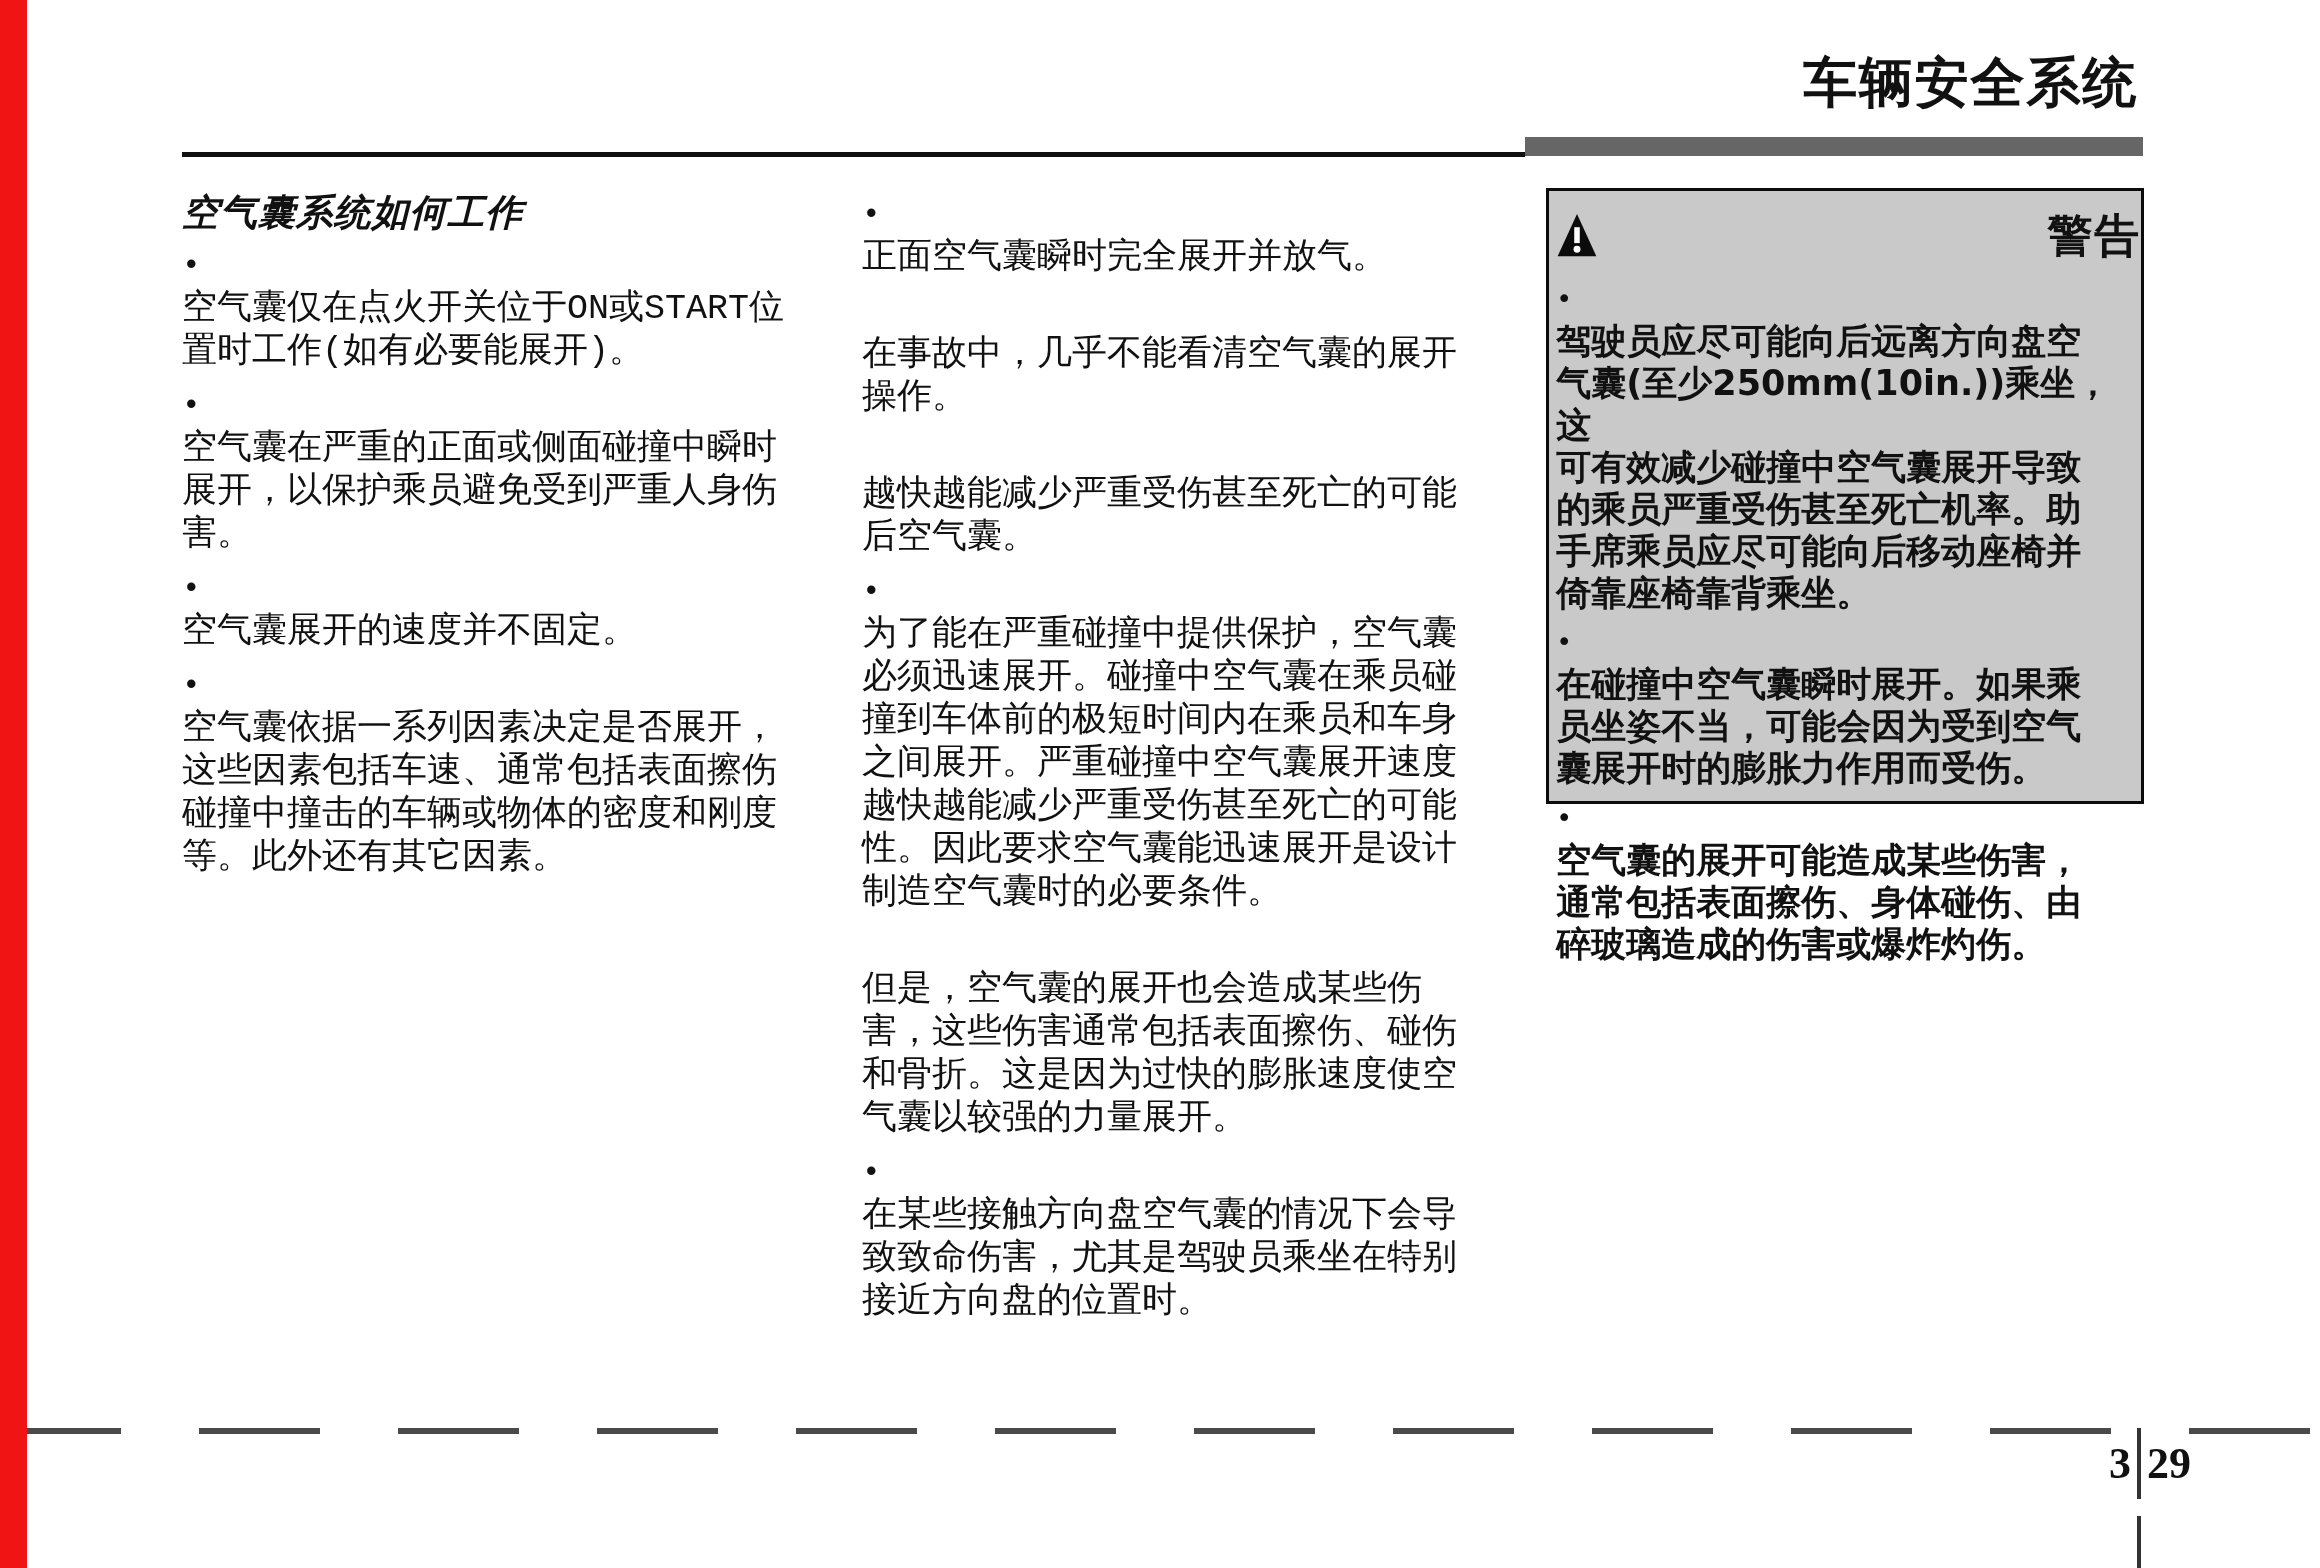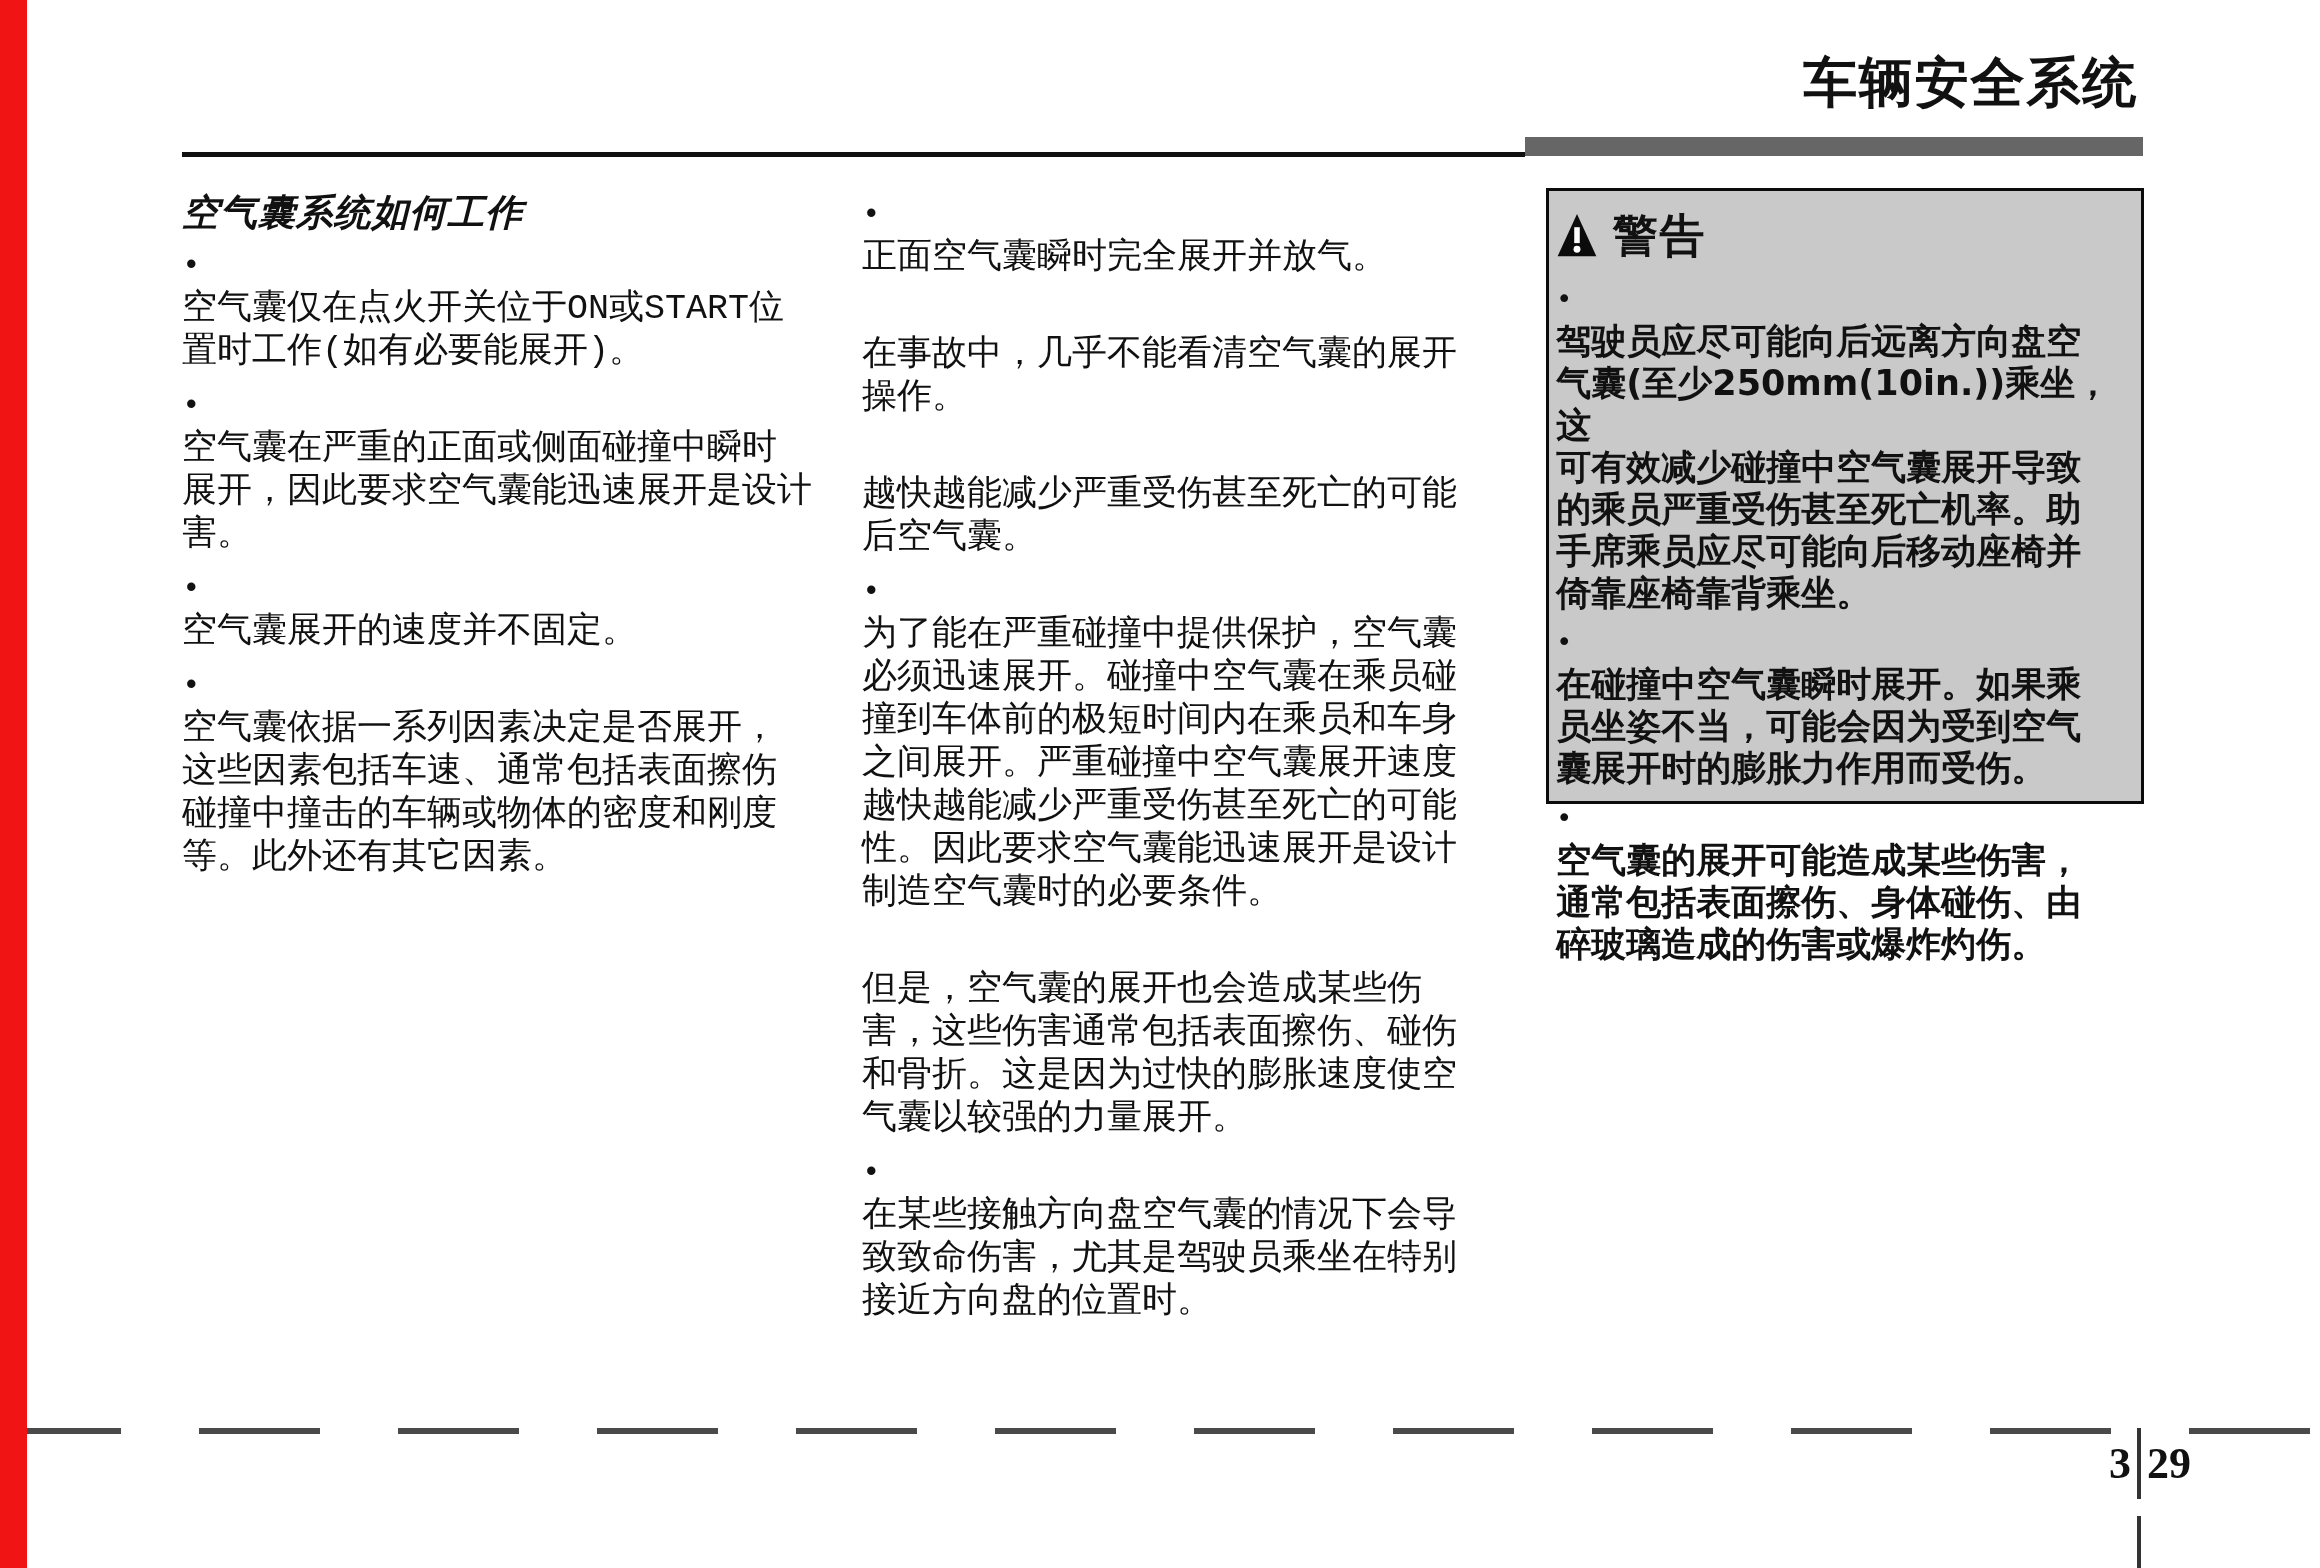--- a/index.html
+++ b/index.html
@@ -41,21 +41,21 @@
   .item.bullet .marker::before{content:"\2022";}
   .item-text{
     flex:1;font-size:35px;line-height:43px;white-space:pre-wrap;
     letter-spacing:0px;
   }
   .warning-box{
     position:absolute;left:1546px;top:188px;width:598px;height:616px;
     box-sizing:border-box;border:3.6px solid #0b0b0b;background:var(--warning-bg);
   }
   .warning-header{
-    display:flex;align-items:center;margin:14.5px 0 12.7px 7.3px;
+    display:flex;align-items:center;margin:14.5px 0 12.7px 7.3px;justify-content:space-between;
   }
   .warning-icon{flex:0 0 auto;display:block;}
   .warning-title{
     font-size:45px;font-weight:bold;margin-left:14.5px;letter-spacing:1.8px;
   }
   .warning-items{padding:0 11px 0 7.3px;}
   .warning-box .item{margin-bottom:7.3px;}
   .warning-box .marker{flex:0 0 31px;font-size:27px;line-height:42px;}
   .warning-box .item-text{
     font-size:35px;line-height:42px;font-weight:bold;letter-spacing:0px;
@@ -91,21 +91,21 @@
 <div class="col col-left">
   <h2 class="section-heading">空气囊系统如何工作</h2>
   <div class="item bullet">
     <span class="marker"></span>
     <span class="item-text">空气囊仅在点火开关位于ON或START位
 置时工作(如有必要能展开)。</span>
   </div>
   <div class="item bullet">
     <span class="marker"></span>
     <span class="item-text">空气囊在严重的正面或侧面碰撞中瞬时
-展开，因此要求空气囊能迅速展开是设计
+展开，以保护乘员避免受到严重人身伤
 害。</span>
   </div>
   <div class="item bullet">
     <span class="marker"></span>
     <span class="item-text">空气囊展开的速度并不固定。</span>
   </div>
   <div class="item bullet">
     <span class="marker"></span>
     <span class="item-text">空气囊依据一系列因素决定是否展开，
 这些因素包括车速、通常包括表面擦伤

